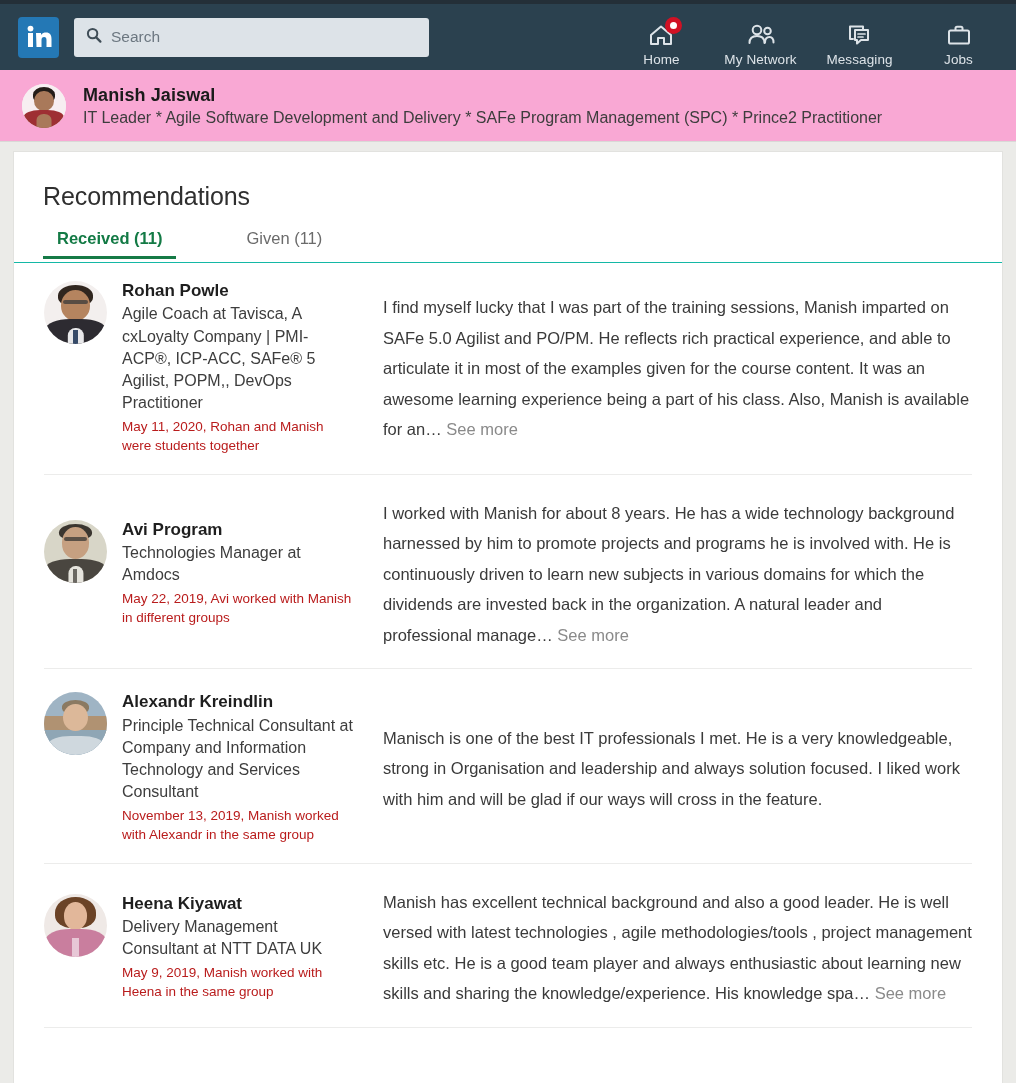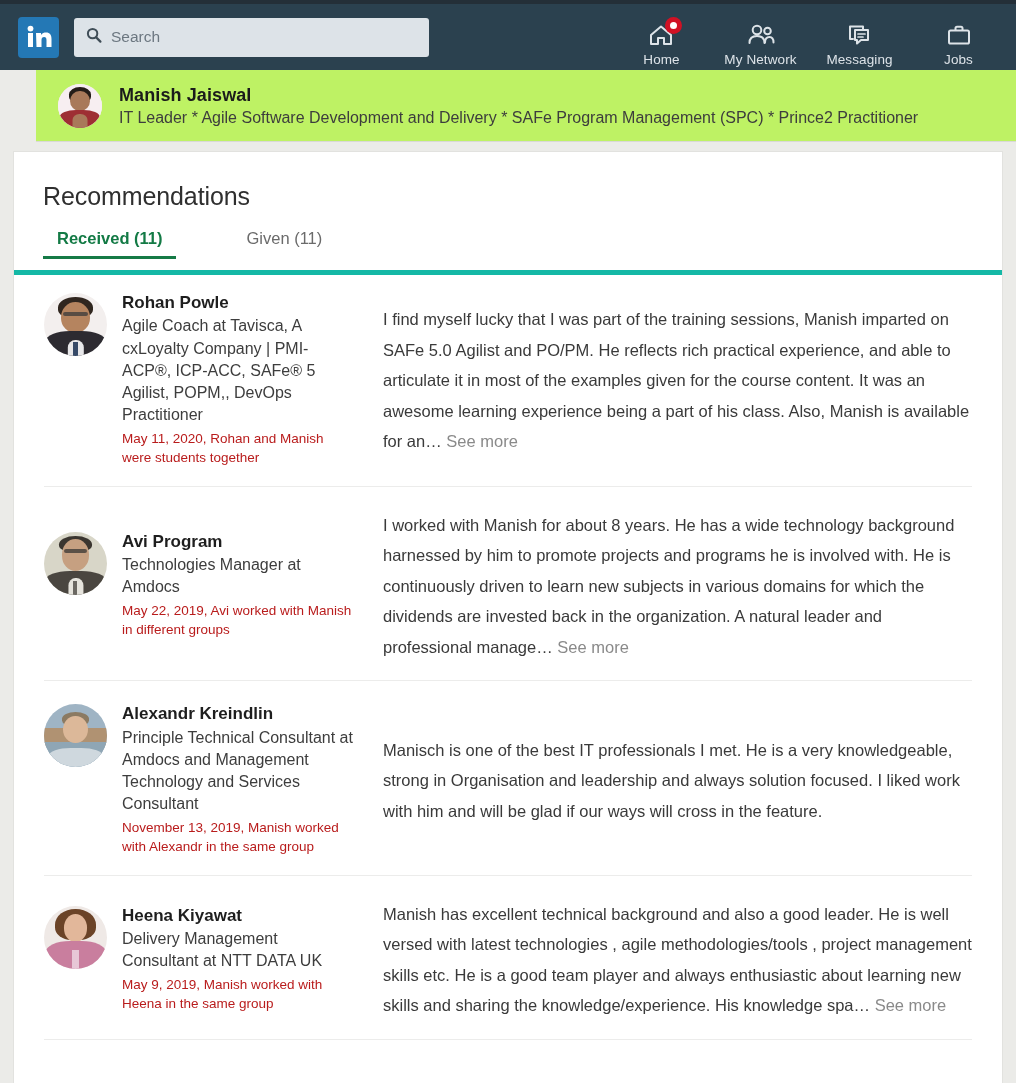--- a/index.html
+++ b/index.html
@@ -106,26 +106,25 @@
     width: 7px;
     height: 7px;
     background: #fff;
     border-radius: 50%;
     display: block;
   }
 
   
   .profilebar {
     height: 72px;
-    background: #bef264;
+    background: #f9a8d4;
     border-bottom: 1px solid #d9d9d6;
     display: flex;
     align-items: center;
     padding-left: 22px;
-    margin-left: 36px;
   }
   .pb-avatar {
     width: 44px; height: 44px;
     border-radius: 50%;
     flex: none;
     overflow: hidden;
     background: #f6eef0;
     position: relative;
   }
   .pb-text { margin-left: 17px; }
@@ -158,23 +157,23 @@
   .card-title {
     font-size: 25px;
     color: #2f2f2f;
     padding: 0 0 0 29px;
     letter-spacing: -.1px;
   }
 
   
   .tabs {
     display: flex;
-    padding: 0 0 12px 29px;
+    padding: 0 0 4px 29px;
     margin-top: 18px;
-    border-bottom: 5px solid #14b8a6;
+    border-bottom: 1px solid #14b8a6;
   }
   .tab {
     font-size: 16.5px;
     padding: 0 14px 10px 14px;
     cursor: pointer;
     color: #6b6b6b;
     position: relative;
   }
   .tab.active { color: #137a45; font-weight: bold; }
   .tab.active::after {
@@ -430,21 +429,21 @@
               <div class="bg" style="background:#9fb4c4"></div>
               <div style="position:absolute;left:0;top:38%;width:100%;height:30%;background:#b09272"></div>
               <div style="position:absolute;left:0;top:60%;width:100%;height:40%;background:#8fa6b5"></div>
               <div class="hair" style="left:28%;top:12%;width:44%;height:22%;background:#8b7a62"></div>
               <div class="head" style="left:30%;top:18%;width:40%;height:44%;background:#dcb899"></div>
               <div class="shirt" style="width:86%;height:30%;background:#cfd8de"></div>
             </div>
           </div>
           <div class="rec-meta">
             <div class="rec-name">Alexandr Kreindlin</div>
-            <div class="rec-role">Principle Technical Consultant at Amdocs and Management Technology and Services Consultant</div>
+            <div class="rec-role">Principle Technical Consultant at Company and Information Technology and Services Consultant</div>
             <div class="rec-date">November 13, 2019, Manish worked with Alexandr in the same group</div>
           </div>
         </div>
         <div class="rec-body">
           <span>Manisch is one of the best IT professionals I met. He is a very knowledgeable, strong in Organisation and leadership and always solution focused. I liked work with him and will be glad if our ways will cross in the feature.</span>
           <span class="see-more"></span>
         </div>
       </div>
 
       <div class="rec">

